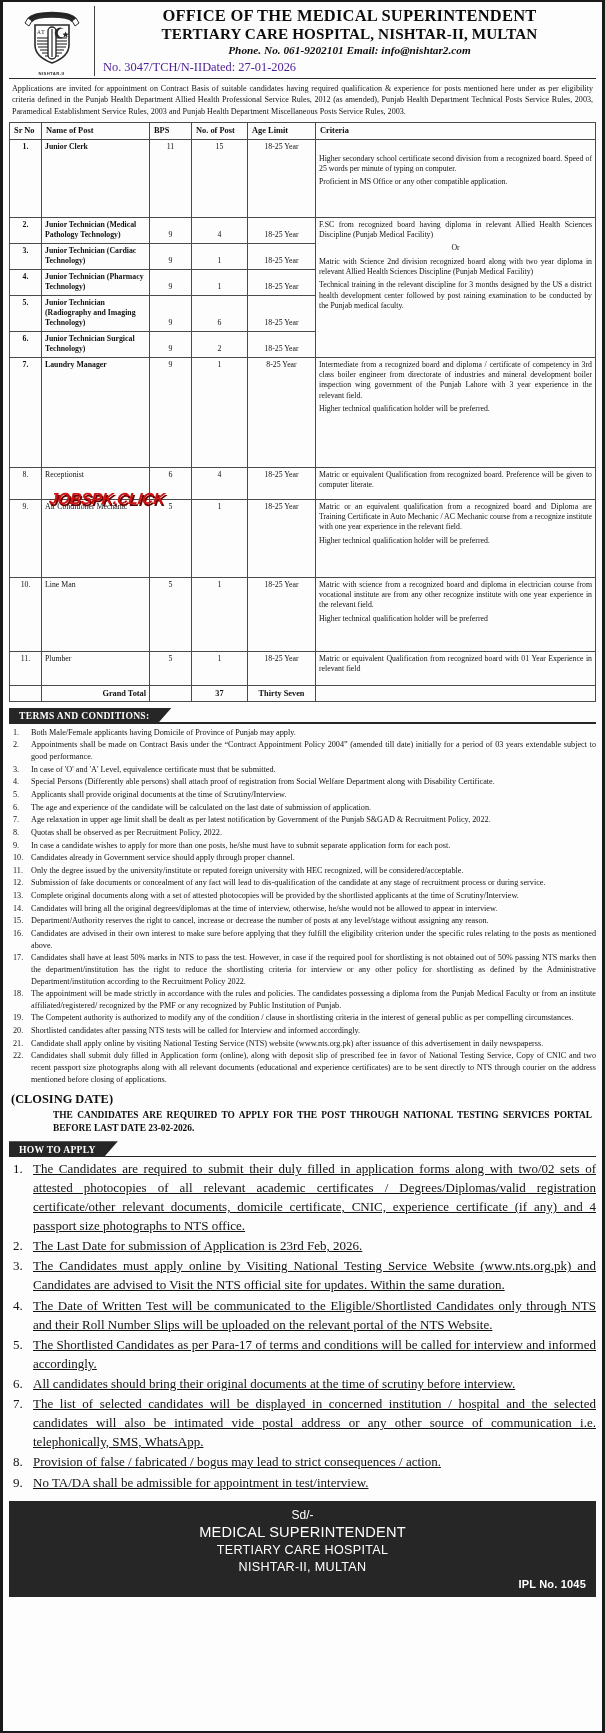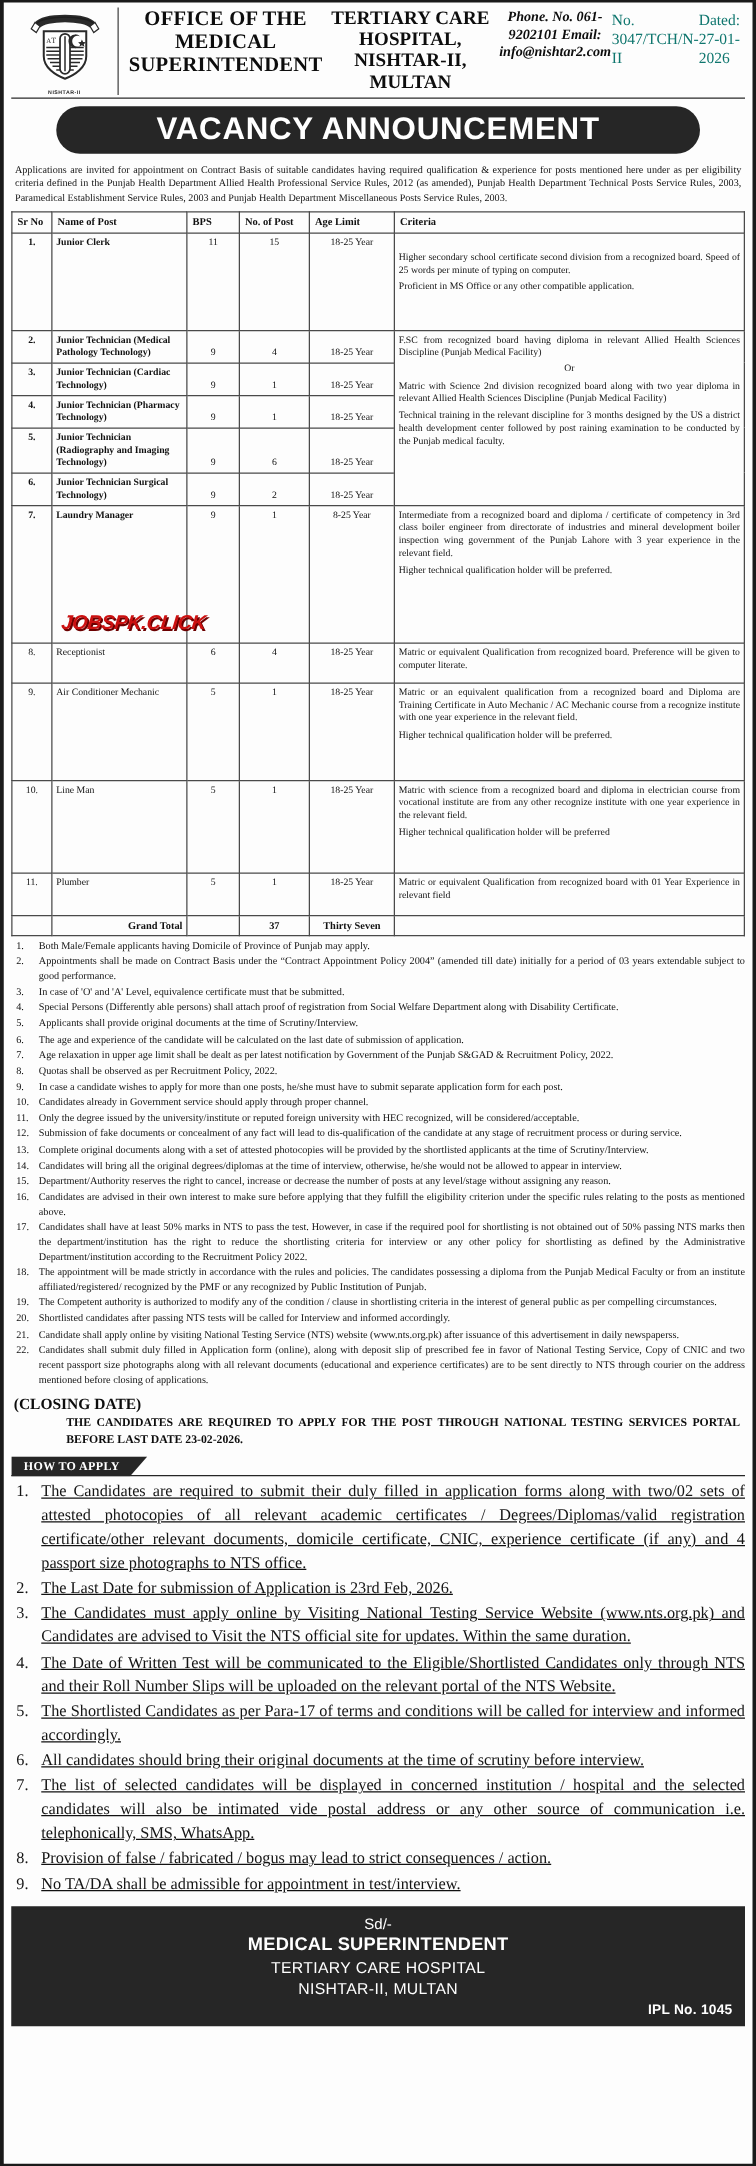--- a/index.html
+++ b/index.html
@@ -47,21 +47,21 @@
     letter-spacing: .4px;
     font-weight: bold;
     color: #2a2a2a;
     margin-top: 1px;
     font-family: "Liberation Sans", sans-serif;
   }
   .head-text {
     flex: 1 1 auto;
     padding-left: 8px;
     display: flex;
-    flex-direction: row;
+    flex-direction: column;
     justify-content: center;
   }
   .h-line1 {
     font-size: 16.5px;
     font-weight: bold;
     letter-spacing: .2px;
     text-align: center;
     line-height: 1.12;
     color: #0d0d0d;
   }
@@ -77,26 +77,26 @@
     font-size: 11.3px;
     font-weight: bold;
     font-style: italic;
     text-align: center;
     line-height: 1.25;
     margin-top: 1px;
     color: #0d0d0d;
   }
   .h-row4 {
     display: flex;
-    justify-content: center;
+    justify-content: flex-start;
     align-items: baseline;
     font-size: 12.4px;
     margin-top: 3px;
     padding: 0 4px 0 0;
-    color: #0f766e;
+    color: #4c1d95;
   }
 
   
   .banner-wrap {
     padding: 6px 36px 3px 36px;
   }
   .vac-banner {
     background: #262626;
     color: #fff;
     border-radius: 26px;
@@ -270,21 +270,21 @@
   .footer {
     background: #262626;
     color: #fff;
     margin: 8px 0 0 0;
     padding: 7px 10px 21px 10px;
     position: relative;
     text-align: center;
     font-family: "Liberation Sans", sans-serif;
   }
   .f-sd { font-size: 12px; line-height: 1.3; }
-  .f-ms { font-size: 14.6px; font-weight: bold; line-height: 1.32; letter-spacing: .2px; }
+  .f-ms { font-size: 14.6px; font-weight: normal; line-height: 1.32; letter-spacing: .2px; }
   .f-l3 { font-size: 12.6px; line-height: 1.32; letter-spacing: .3px; }
   .f-l4 { font-size: 12.6px; line-height: 1.32; letter-spacing: .3px; }
   .f-ipl {
     position: absolute;
     right: 10px;
     bottom: 7px;
     font-size: 11px;
     font-weight: bold;
     letter-spacing: .2px;
   }
@@ -324,23 +324,20 @@
       <div class="h-line1">OFFICE OF THE MEDICAL SUPERINTENDENT</div>
       <div class="h-line2">TERTIARY CARE HOSPITAL, NISHTAR-II, MULTAN</div>
       <div class="h-line3">Phone. No. 061-9202101 Email: info@nishtar2.com</div>
       <div class="h-row4">
         <span>No. 3047/TCH/N-II</span>
         <span>Dated: 27-01-2026</span>
       </div>
     </div>
   </div>
 
-  <div class="banner-wrap">
-    <div class="vac-banner">VACANCY ANNOUNCEMENT</div>
-  </div>
 
   <div class="intro">Applications are invited for appointment on Contract Basis of suitable candidates having required qualification &amp; experience for posts mentioned here under as per eligibility criteria defined in the Punjab Health Department Allied Health Professional Service Rules, 2012 (as amended), Punjab Health Department Technical Posts Service Rules, 2003, Paramedical Establishment Service Rules, 2003 and Punjab Health Department Miscellaneous Posts Service Rules, 2003.</div>
 
   <div class="watermark">JOBSPK.CLICK</div>
 
   <table class="vac">
     <thead>
       <tr>
         <th class="c-sr">Sr No</th>
         <th class="c-post">Name of Post</th>
@@ -468,20 +465,24 @@
         <td class="c-sr"></td>
         <td class="c-post gt-label">Grand Total</td>
         <td class="c-bps"></td>
         <td class="c-no num">37</td>
         <td class="c-age age">Thirty Seven</td>
         <td class="c-cri"></td>
       </tr>
     </tbody>
   </table>
 
+  <div class="sec-head">
+    <div class="rule"></div>
+    <div class="bar">TERMS AND CONDITIONS:</div>
+  </div>
 
   <ol class="terms">
     <li>Both Male/Female applicants having Domicile of Province of Punjab may apply.</li>
     <li>Appointments shall be made on Contract Basis under the “Contract Appointment Policy 2004” (amended till date) initially for a period of 03 years extendable subject to good performance.</li>
     <li>In case of 'O' and 'A' Level, equivalence certificate must that be submitted.</li>
     <li>Special Persons (Differently able persons) shall attach proof of registration from Social Welfare Department along with Disability Certificate.</li>
     <li>Applicants shall provide original documents at the time of Scrutiny/Interview.</li>
     <li>The age and experience of the candidate will be calculated on the last date of submission of application.</li>
     <li>Age relaxation in upper age limit shall be dealt as per latest notification by Government of the Punjab S&amp;GAD &amp; Recruitment Policy, 2022.</li>
     <li>Quotas shall be observed as per Recruitment Policy, 2022.</li>

